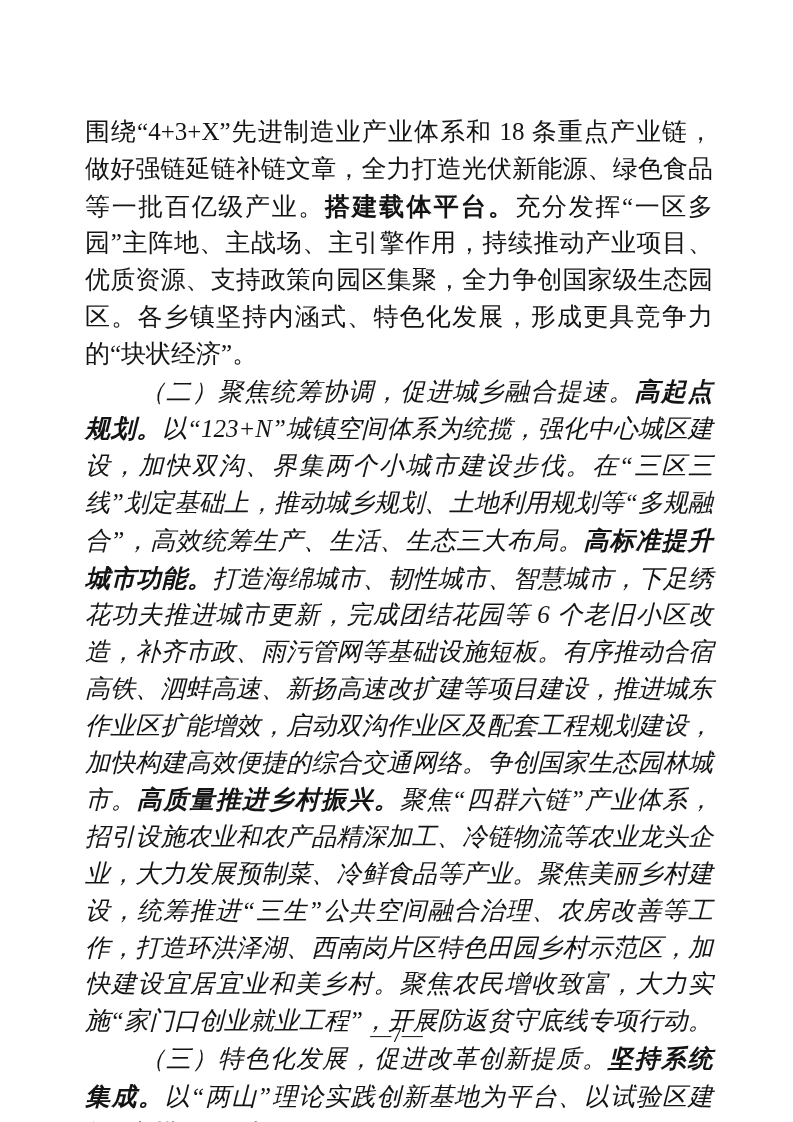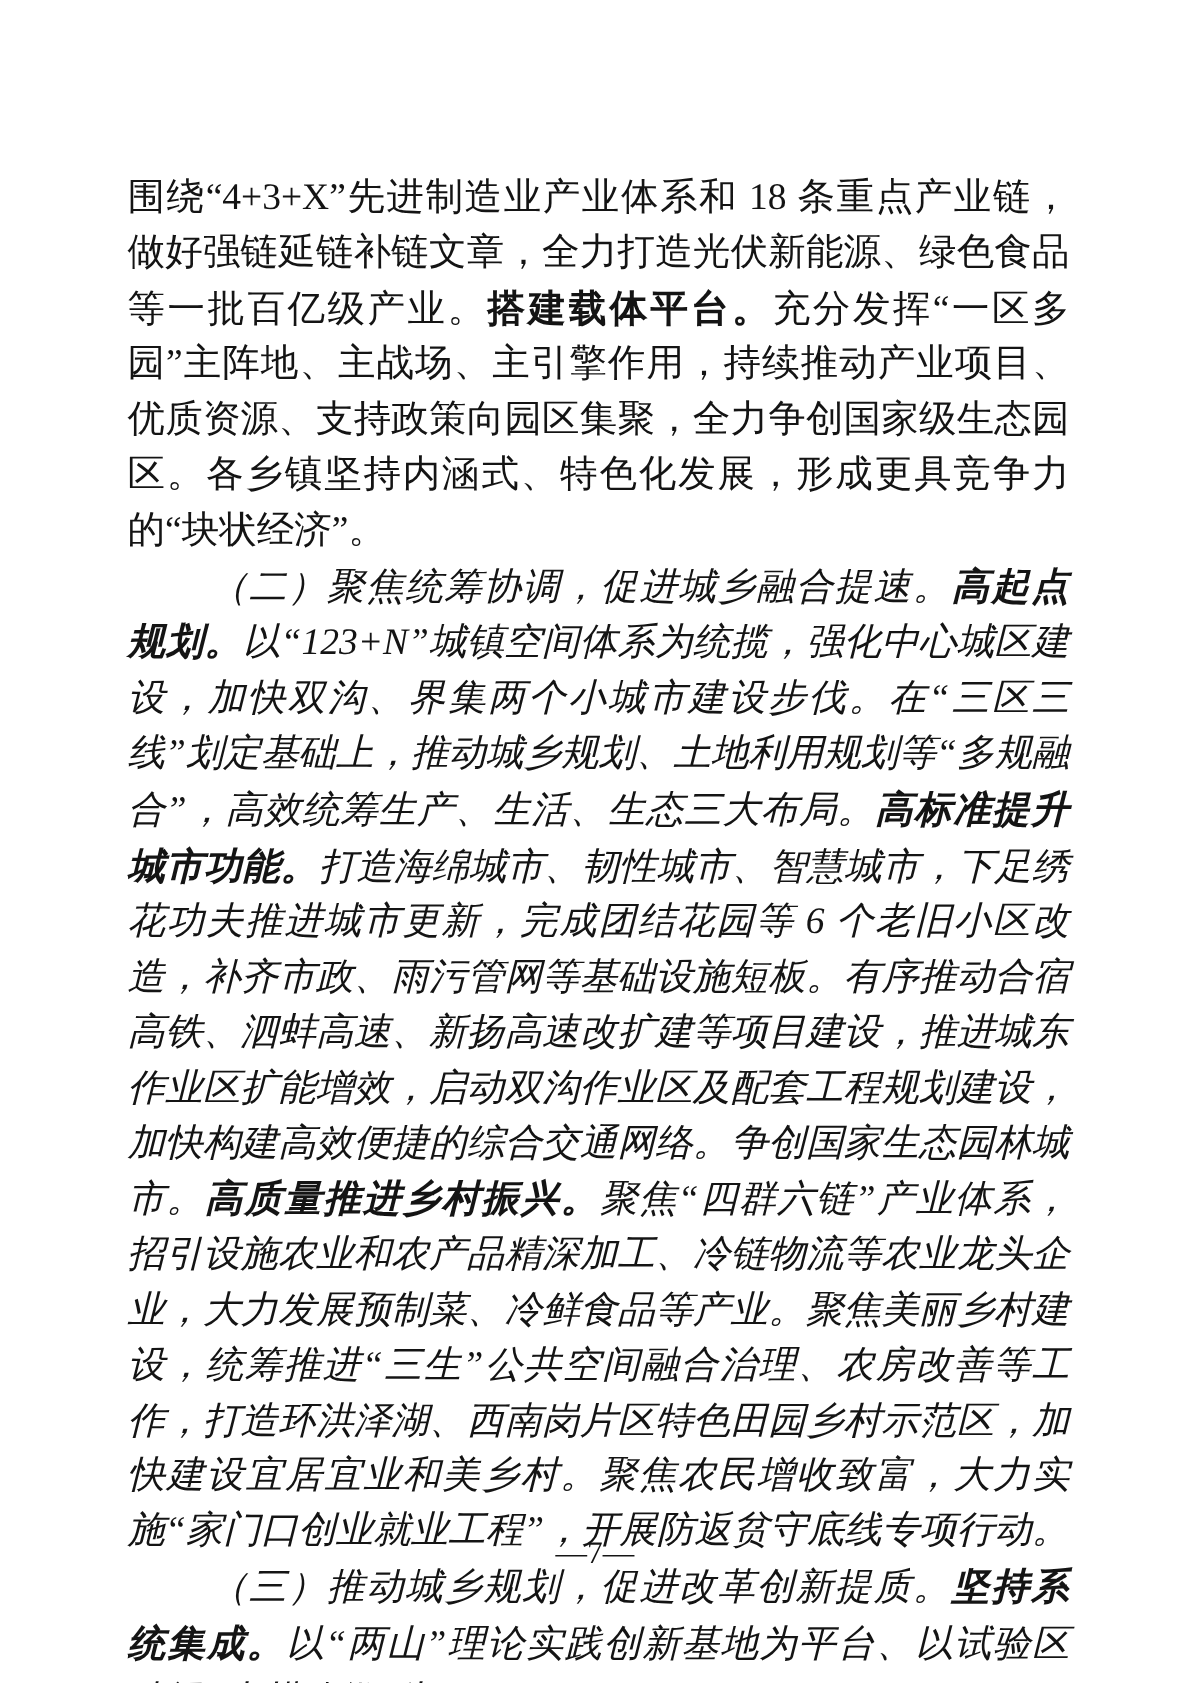--- a/index.html
+++ b/index.html
@@ -53,16 +53,16 @@
     line-height: 26px;
   }
 </style>
 </head>
 <body>
 
 <div class="page">
   <div class="body-text" id="doc-body">
       <p><span class="run">围绕“4+3+X”先进制造业产业体系和 18 条重点产业链，做好强链延链补链文章，全力打造光伏新能源、绿色食品等一批百亿级产业。</span><span class="run-bold">搭建载体平台。</span><span class="run">充分发挥“一区多园”主阵地、主战场、主引擎作用，持续推动产业项目、优质资源、支持政策向园区集聚，全力争创国家级生态园区。各乡镇坚持内涵式、特色化发展，形成更具竞争力的“块状经济”。</span></p>
       <p class="indent"><span class="run">（二）聚焦统筹协调，促进城乡融合提速。</span><span class="run-bold">高起点规划。</span><span class="run">以“123+N”城镇空间体系为统揽，强化中心城区建设，加快双沟、界集两个小城市建设步伐。在“三区三线”划定基础上，推动城乡规划、土地利用规划等“多规融合”，高效统筹生产、生活、生态三大布局。</span><span class="run-bold">高标准提升城市功能。</span><span class="run">打造海绵城市、韧性城市、智慧城市，下足绣花功夫推进城市更新，完成团结花园等 6 个老旧小区改造，补齐市政、雨污管网等基础设施短板。有序推动合宿高铁、泗蚌高速、新扬高速改扩建等项目建设，推进城东作业区扩能增效，启动双沟作业区及配套工程规划建设，加快构建高效便捷的综合交通网络。争创国家生态园林城市。</span><span class="run-bold">高质量推进乡村振兴。</span><span class="run">聚焦“四群六链”产业体系，招引设施农业和农产品精深加工、冷链物流等农业龙头企业，大力发展预制菜、冷鲜食品等产业。聚焦美丽乡村建设，统筹推进“三生”公共空间融合治理、农房改善等工作，打造环洪泽湖、西南岗片区特色田园乡村示范区，加快建设宜居宜业和美乡村。聚焦农民增收致富，大力实施“家门口创业就业工程”，开展防返贫守底线专项行动。</span></p>
-      <p class="indent"><span class="run">（三）推动城乡规划，促进改革创新提质。</span><span class="run-bold">坚持系统集成。</span><span class="run">以“两山”理论实践创新基地为平台、以试验区建设“七横八纵”为</span></p>
+      <p class="indent"><span class="run">（三）特色化发展，促进改革创新提质。</span><span class="run-bold">坚持系统集成。</span><span class="run">以“两山”理论实践创新基地为平台、以试验区建设“七横八纵”为</span></p>
     </div>
   <div class="page-number">—7—</div>
 </div>
 
 </body></html>

